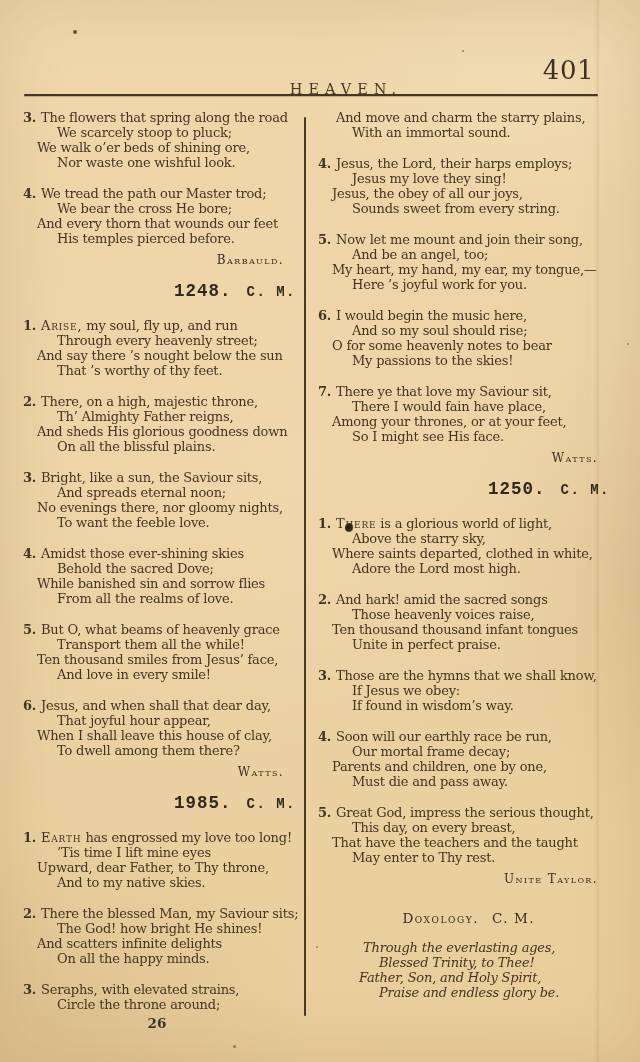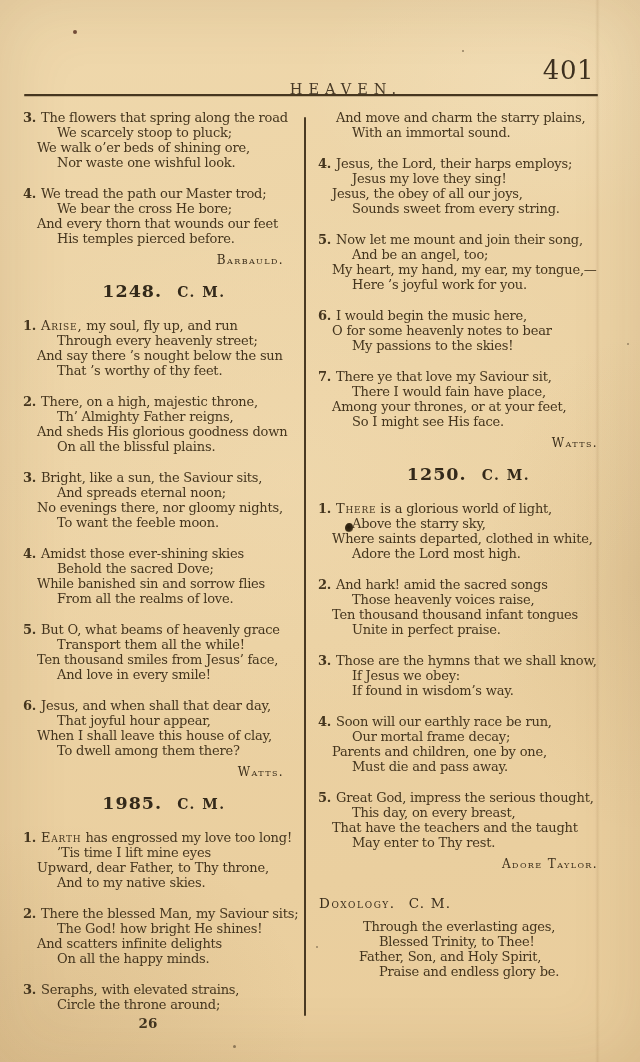--- a/index.html
+++ b/index.html
@@ -24,31 +24,31 @@
   .columns{position:absolute;top:110px;left:24px;width:594px;display:flex;align-items:flex-start;}
   .col{font-size:13px;line-height:15px;letter-spacing:-.2px;}
   .col-left{width:280px;}
   .col-divider{width:2px;height:899px;background:#4a3a23;margin:7px 13px 0 0;border-radius:1px;align-self:flex-start;}
   .col-right{flex:1;min-width:0;}
   .verse{position:relative;padding-left:17px;margin-bottom:16px;}
   .vnum{position:absolute;left:-1px;top:0;font-weight:bold;}
   .vline{white-space:nowrap;}
   .vline.ind{margin-left:16px;}
   .vline.l3{margin-left:-4px;}
-  .verse.doxology{padding-left:44px;margin-top:2px;}
+  .verse.doxology{padding-left:44px;margin-top:2px;font-style:italic;}
   .lead{font-variant:small-caps;letter-spacing:.8px;}
   .attribution{text-align:right;padding-right:20px;font-variant:small-caps;letter-spacing:1.4px;
     font-size:12px;margin:-9px 0 10px;color:#3c2f1c;}
-  .hymn-heading{text-align:center;margin:16px 16px 18px;color:#33291a;}
+  .hymn-heading{text-align:right;margin:16px 8px 18px;color:#33291a;font-family:Liberation Mono, monospace;}
   .hymn-number{font-size:17.5px;font-weight:bold;letter-spacing:1px;}
   .hymn-meter{font-size:14px;font-weight:bold;letter-spacing:1.5px;margin-left:15px;}
-  .dox-heading{text-align:left;margin:24px 0 8px;font-size:13.5px;color:#392d1c;}
+  .dox-heading{text-align:center;margin:24px 0 14px;font-size:13.5px;color:#392d1c;}
   .dox-title{font-variant:small-caps;letter-spacing:1.6px;}
   .dox-meter{margin-left:13px;letter-spacing:1.2px;}
-  .page-sig{position:absolute;top:1015px;left:78px;width:140px;text-align:center;
+  .page-sig{position:absolute;top:1015px;left:87px;width:140px;text-align:center;
     font-size:13.5px;font-weight:bold;color:#41341f;}
   .speck{position:absolute;border-radius:50%;}
   .ink-blot{position:absolute;left:345px;top:523px;width:8px;height:9px;border-radius:55% 45% 50% 50%;
     background:radial-gradient(circle at 45% 45%, #241a0c 0%, #3a2c16 55%, rgba(58,44,22,.25) 100%);}
 </style>
 </head>
 <body>
 
 <div class="page">
   <div class="crease" style="left:595px;"></div>
@@ -86,21 +86,21 @@
           <div class="vline">There, on a high, majestic throne,</div>
           <div class="vline ind">Th’ Almighty Father reigns,</div>
           <div class="vline l3">And sheds His glorious goodness down</div>
           <div class="vline ind">On all the blissful plains.</div>
         </div>
         <div class="verse">
           <span class="vnum">3.</span>
           <div class="vline">Bright, like a sun, the Saviour sits,</div>
           <div class="vline ind">And spreads eternal noon;</div>
           <div class="vline l3">No evenings there, nor gloomy nights,</div>
-          <div class="vline ind">To want the feeble moon.</div>
+          <div class="vline ind">To want the feeble love.</div>
         </div>
         <div class="verse">
           <span class="vnum">4.</span>
           <div class="vline">Amidst those ever-shining skies</div>
           <div class="vline ind">Behold the sacred Dove;</div>
           <div class="vline l3">While banished sin and sorrow flies</div>
           <div class="vline ind">From all the realms of love.</div>
         </div>
         <div class="verse">
           <span class="vnum">5.</span>
@@ -154,20 +154,21 @@
         <div class="verse">
           <span class="vnum">5.</span>
           <div class="vline">Now let me mount and join their song,</div>
           <div class="vline ind">And be an angel, too;</div>
           <div class="vline l3">My heart, my hand, my ear, my tongue,—</div>
           <div class="vline ind">Here ’s joyful work for you.</div>
         </div>
         <div class="verse">
           <span class="vnum">6.</span>
           <div class="vline">I would begin the music here,</div>
+          <div class="vline ind">And so my soul should rise;</div>
           <div class="vline l3">O for some heavenly notes to bear</div>
           <div class="vline ind">My passions to the skies!</div>
         </div>
         <div class="verse">
           <span class="vnum">7.</span>
           <div class="vline">There ye that love my Saviour sit,</div>
           <div class="vline ind">There I would fain have place,</div>
           <div class="vline l3">Among your thrones, or at your feet,</div>
           <div class="vline ind">So I might see His face.</div>
         </div>
@@ -200,21 +201,21 @@
           <div class="vline l3">Parents and children, one by one,</div>
           <div class="vline ind">Must die and pass away.</div>
         </div>
         <div class="verse">
           <span class="vnum">5.</span>
           <div class="vline">Great God, impress the serious thought,</div>
           <div class="vline ind">This day, on every breast,</div>
           <div class="vline l3">That have the teachers and the taught</div>
           <div class="vline ind">May enter to Thy rest.</div>
         </div>
-        <div class="attribution"><span>Adore Taylor.</span></div>
+        <div class="attribution"><span>Unite Taylor.</span></div>
         <div class="dox-heading"><span class="dox-title">Doxology.</span><span class="dox-meter">C. M.</span></div>
         <div class="verse doxology">
           <div class="vline">Through the everlasting ages,</div>
           <div class="vline ind">Blessed Trinity, to Thee!</div>
           <div class="vline l3">Father, Son, and Holy Spirit,</div>
           <div class="vline ind">Praise and endless glory be.</div>
         </div>
       </div>
   </div>
 

